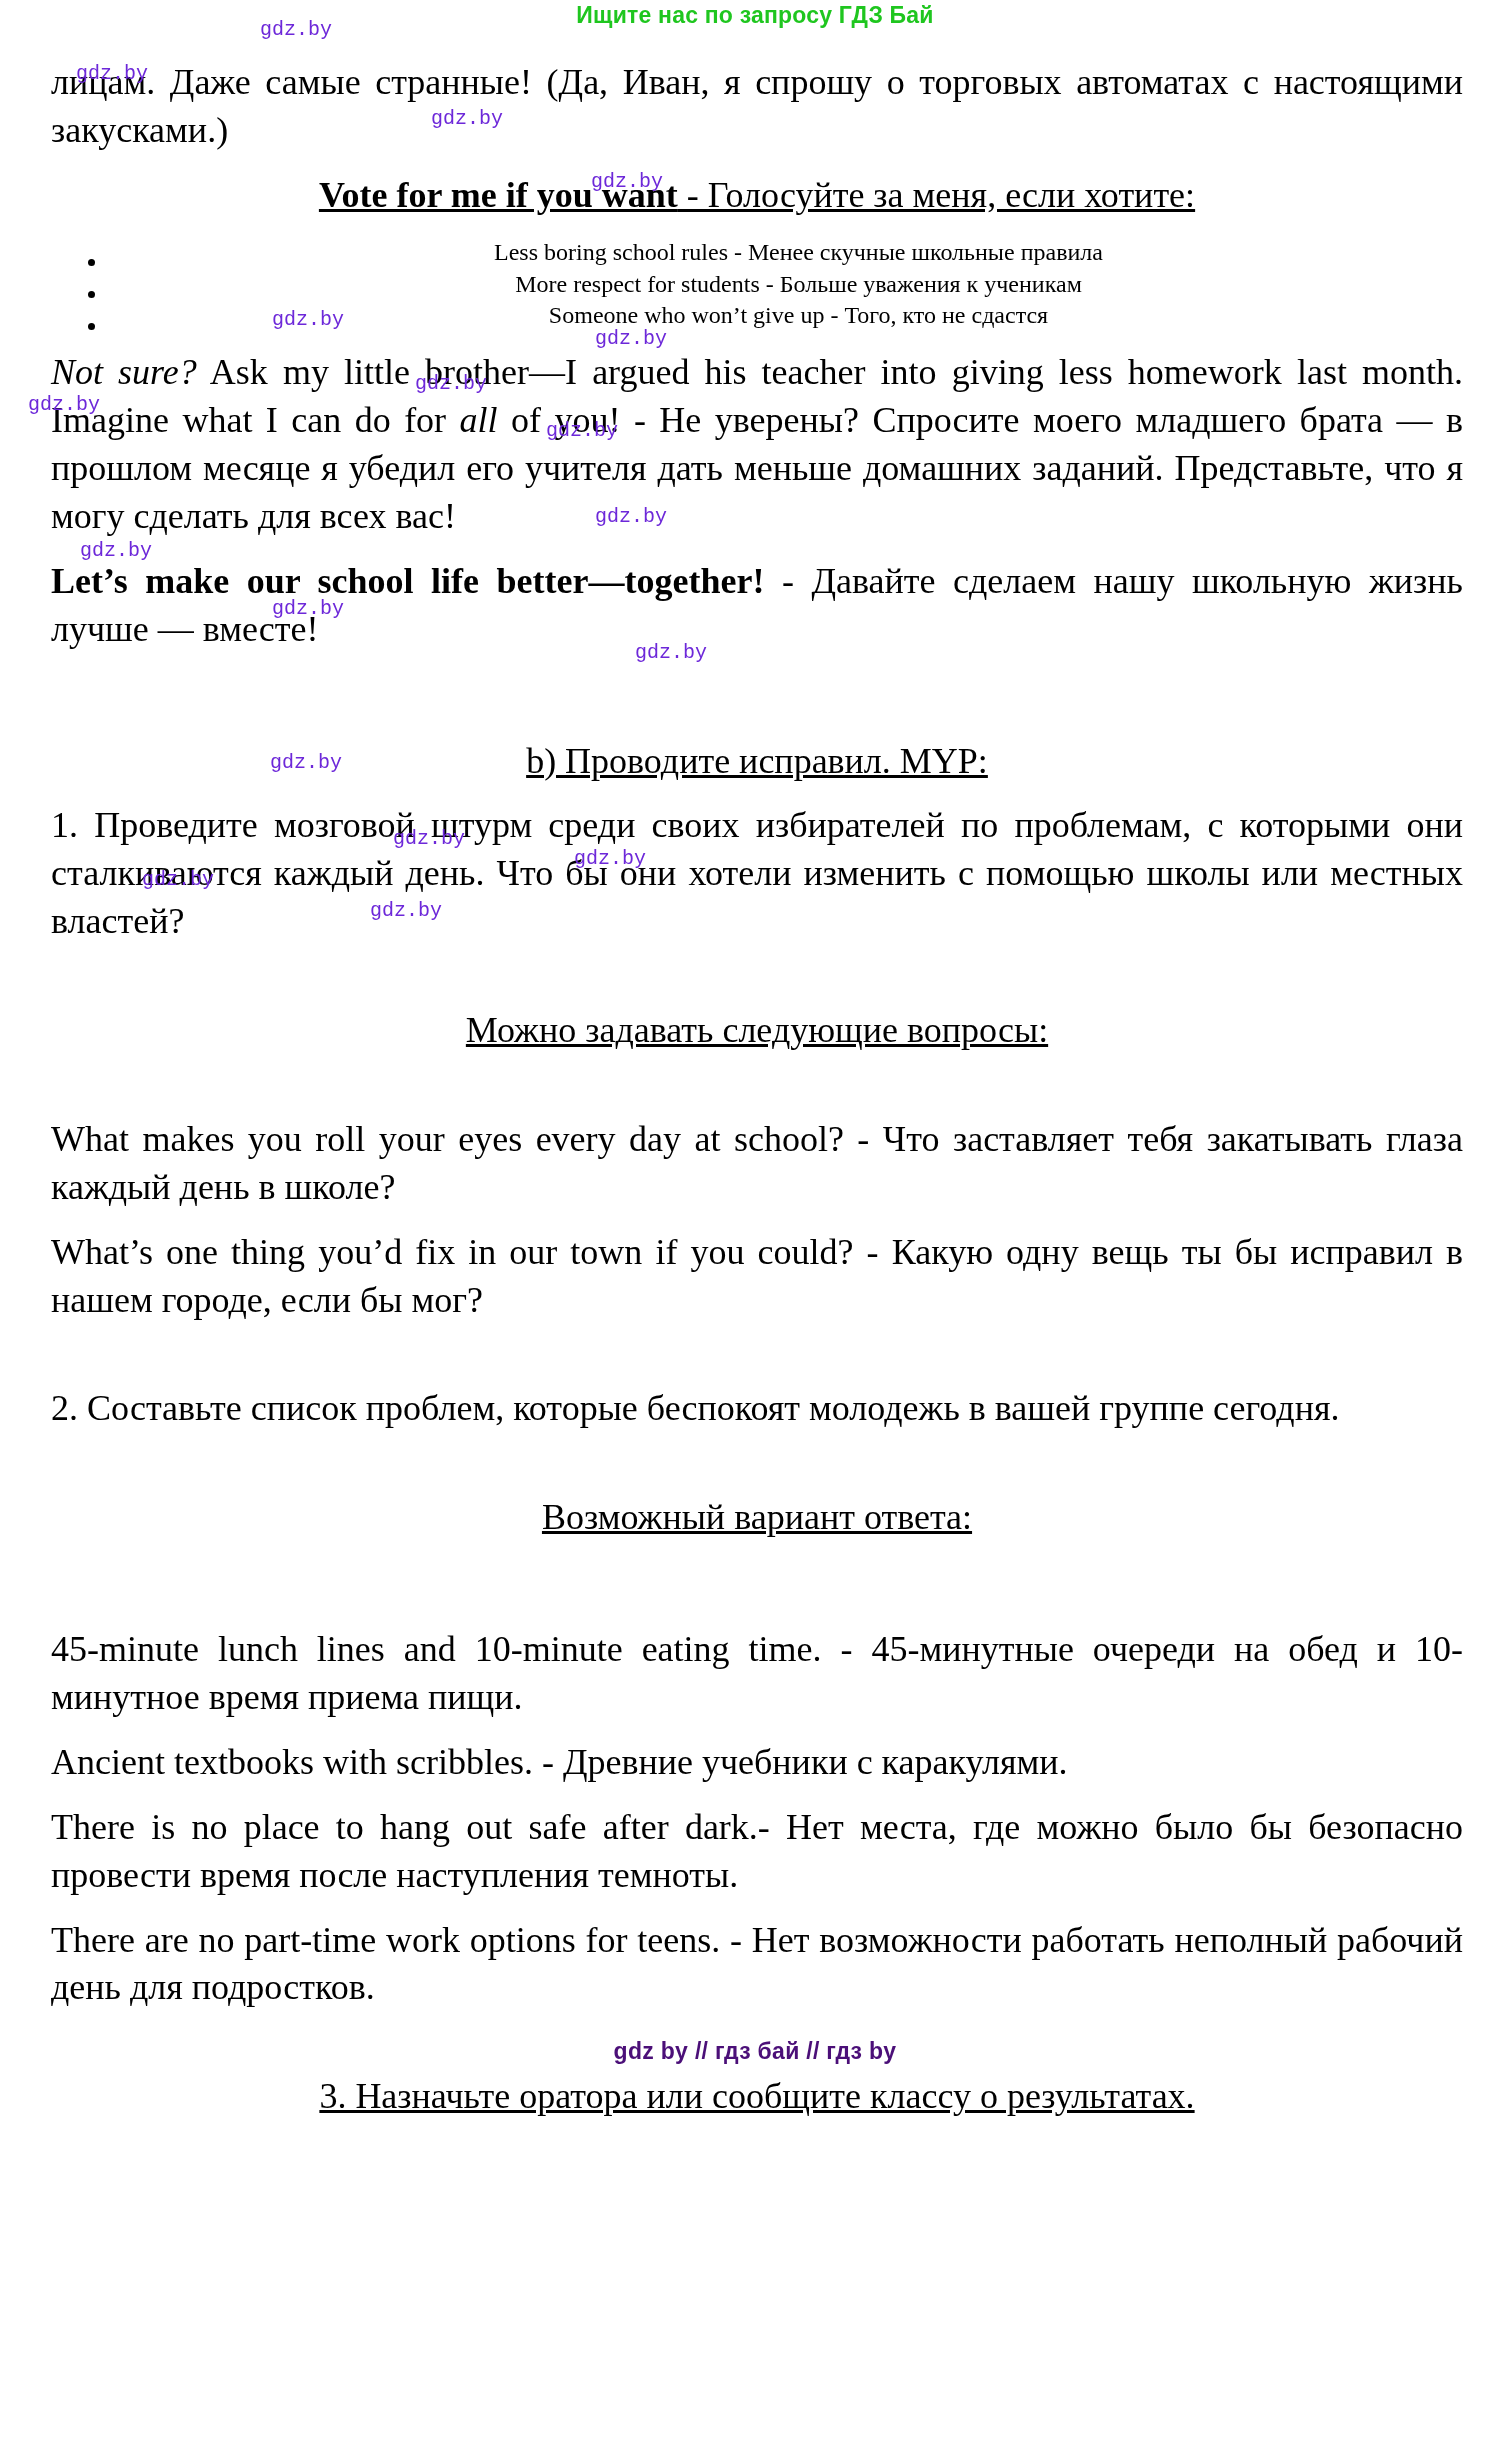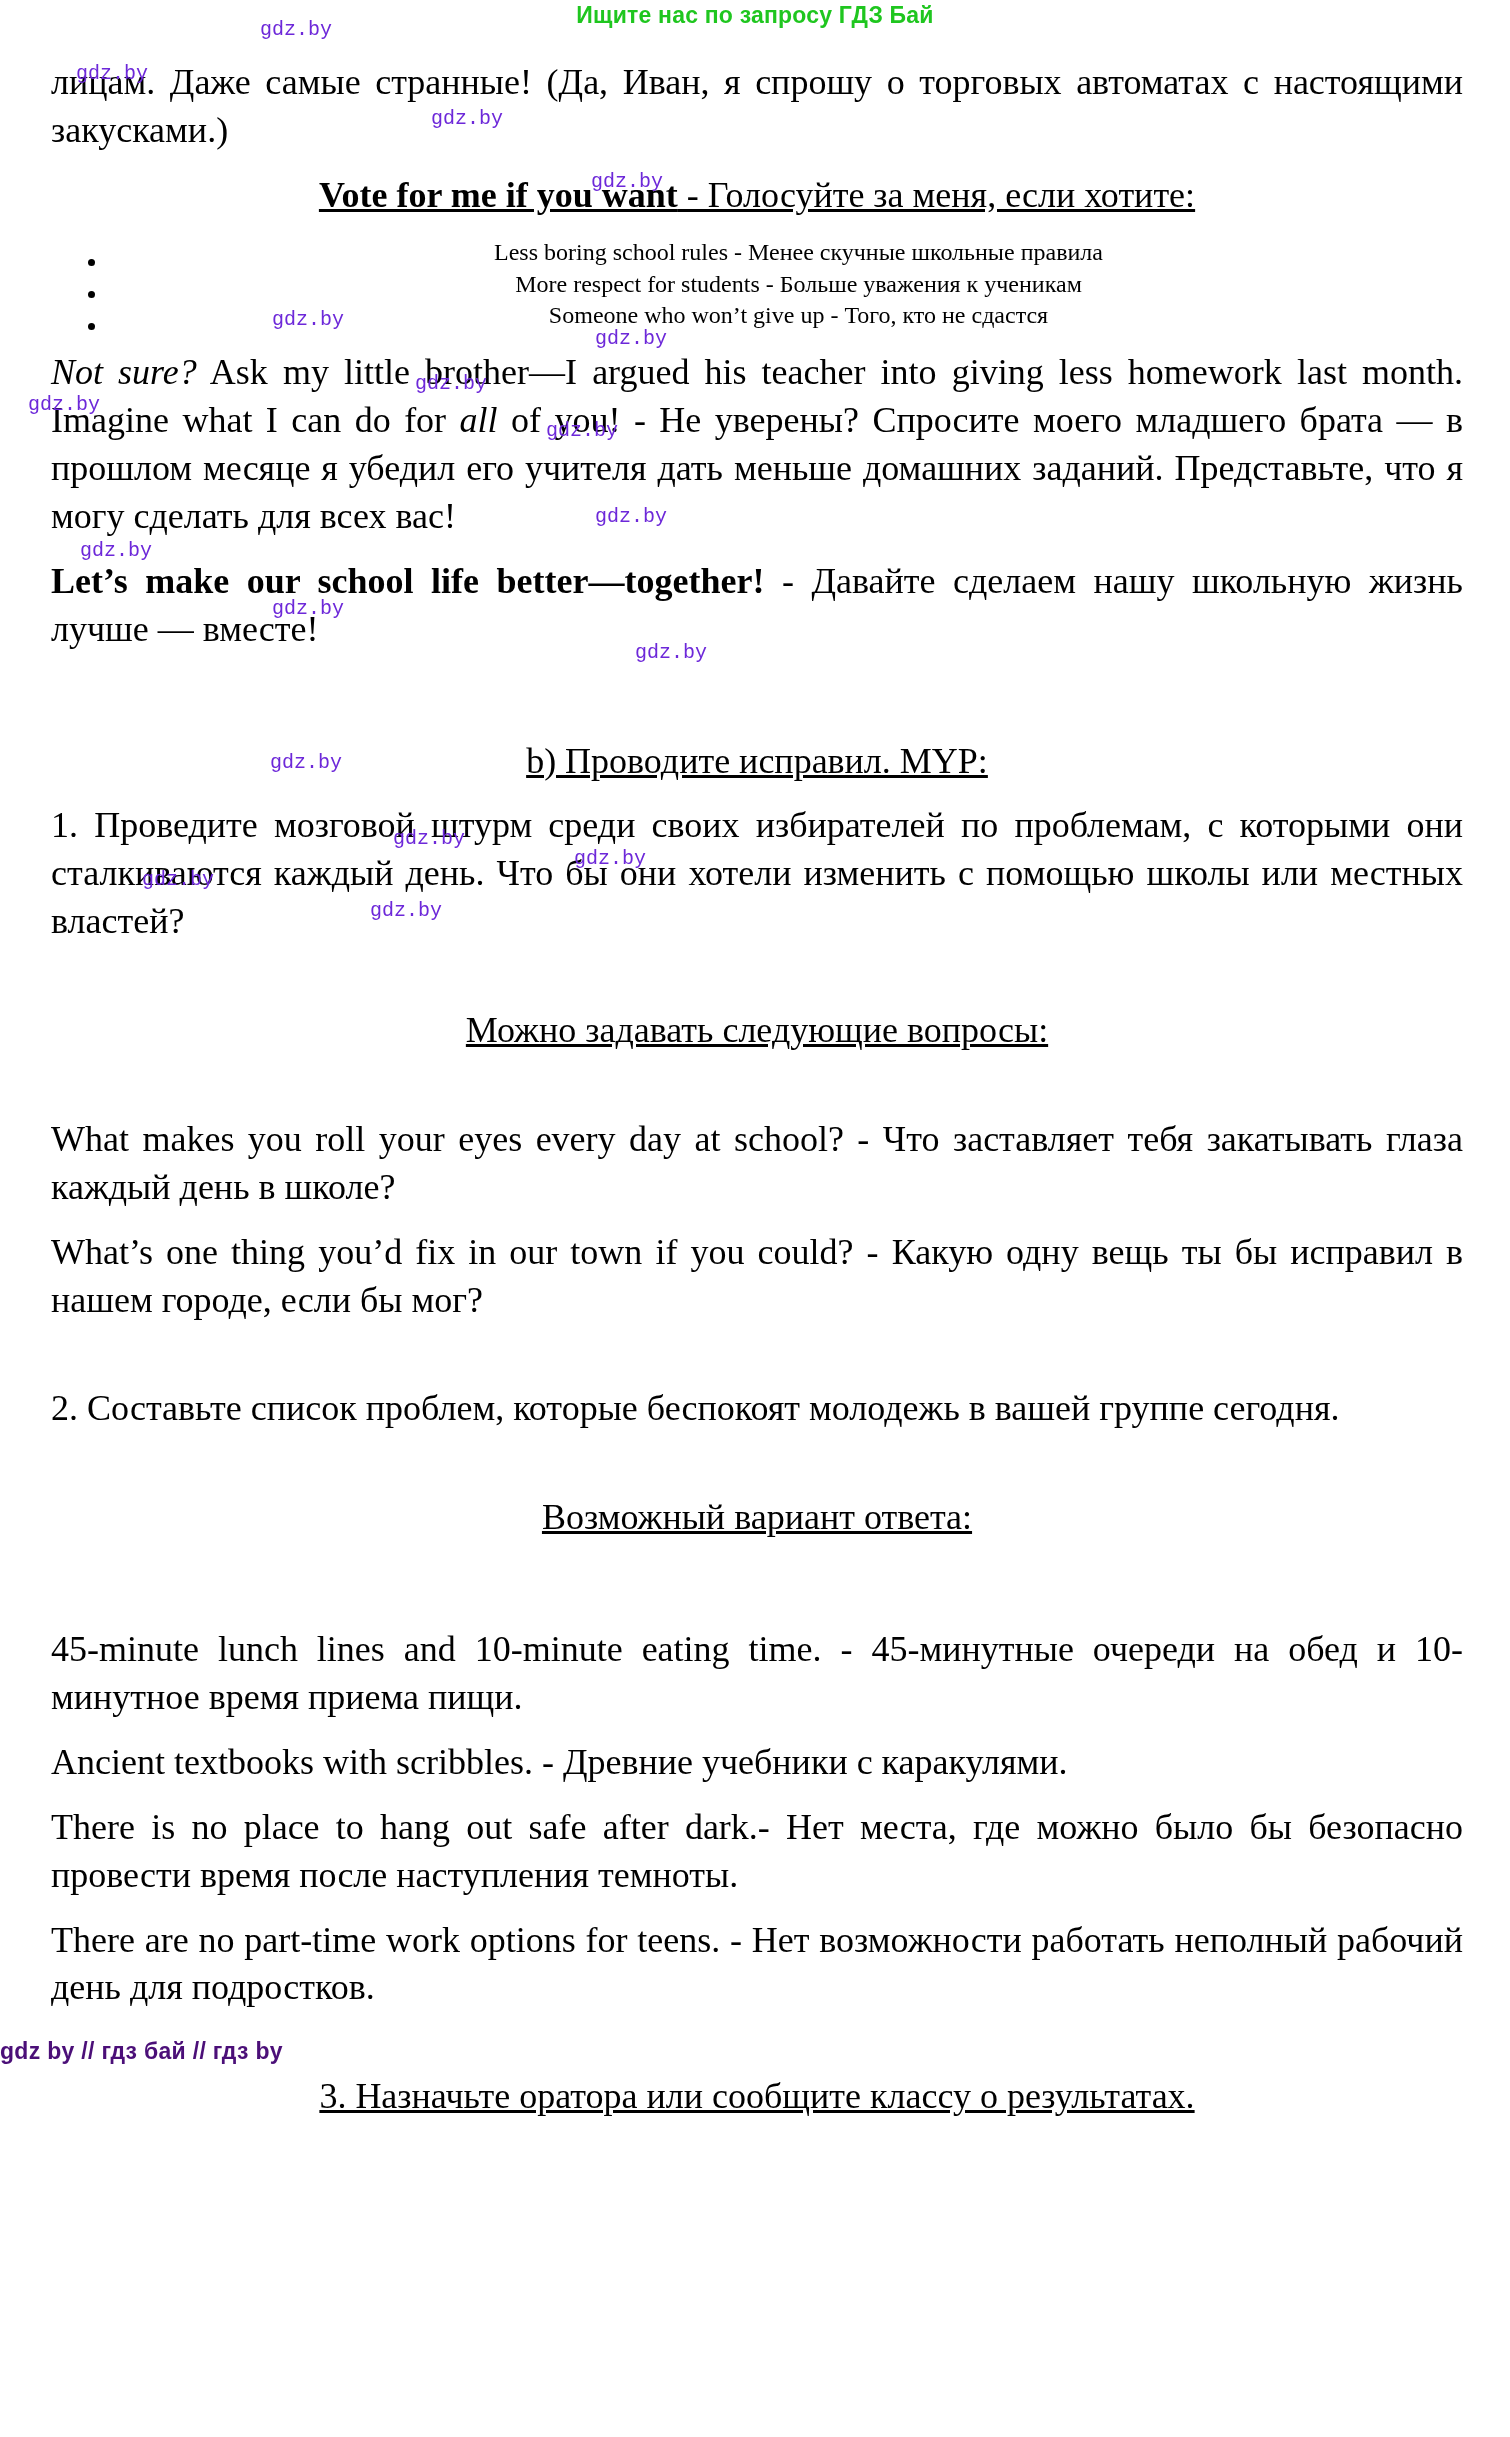--- a/index.html
+++ b/index.html
@@ -35,20 +35,21 @@
     color: #1fc61f;
     letter-spacing: 0.2px;
   }
 
   
   .footer {
     position: absolute;
     bottom: 4.8px;
     left: 0;
     width: 1510px;
+    text-align: center;
     font-family: "Liberation Sans", "DejaVu Sans", sans-serif;
     font-size: 23px;
     font-weight: bold;
     color: #4b0f78;
     letter-spacing: 0.3px;
   }
 
   
   .content {
     position: absolute;

